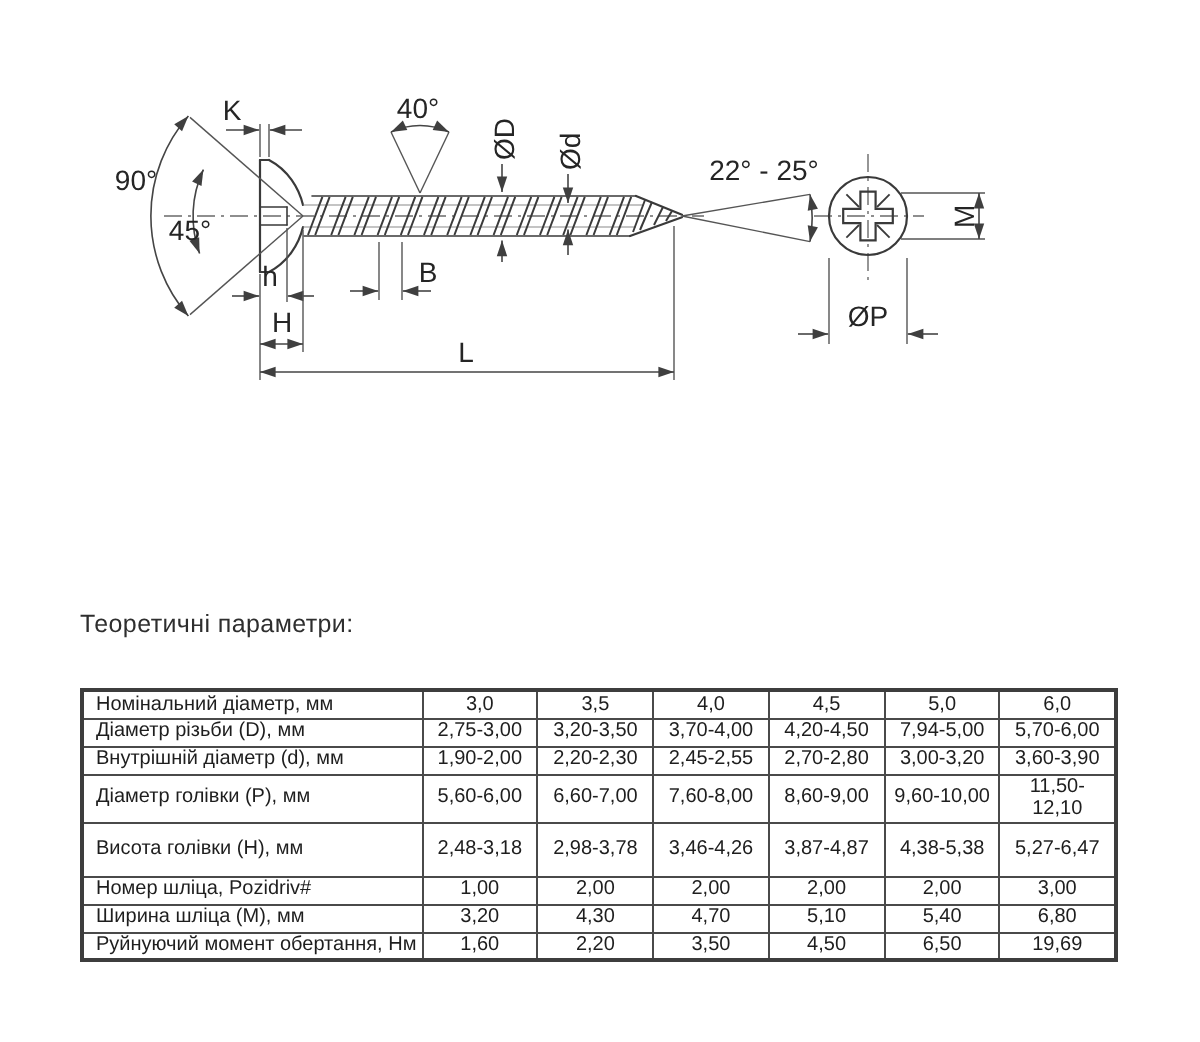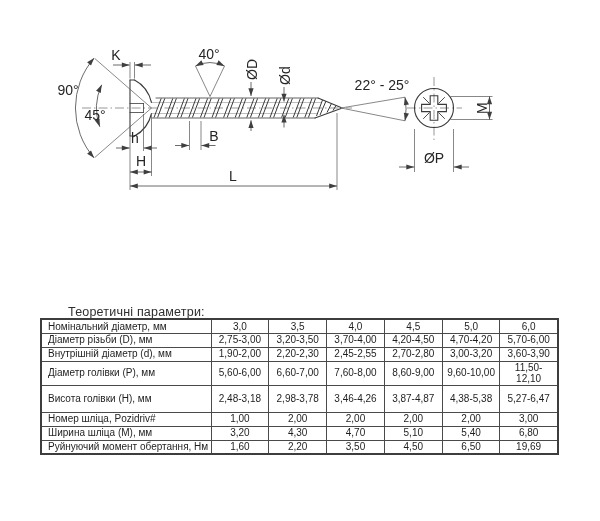--- a/index.html
+++ b/index.html
@@ -1,19 +1,19 @@
 <!DOCTYPE html>
 <html><head>
 <meta charset="utf-8">
 <style>
   html,body { margin:0; padding:0; background:#ffffff; }
   body { width:600px; height:521px; position:relative; font-family:"Liberation Sans", sans-serif; }
   #drawing { position:absolute; left:0; top:0; }
-  #title { position:absolute; left:40px; top:305px; font-size:12.5px; color:#2e2e2e; letter-spacing:.2px;margin-left:28px; }
-  #tbl-wrap { position:absolute; left:20px; top:318px;padding-left:20px; }
+  #title { position:absolute; left:40px; top:305px; font-size:12.5px; color:#2e2e2e; letter-spacing:.2px; }
+  #tbl-wrap { position:absolute; left:20px; top:344px;padding-left:20px; }
   table { border-collapse:collapse; table-layout:fixed; width:517px; border:2px solid #3d3d3d; }
   td { border:1px solid #4a4a4a; font-size:10px; color:#1e1e1e; text-align:center; padding:0 2px; line-height:1.15; }
   td.lbl { text-align:left; padding-left:6px; }
   tr { height:14px; }
   tr:nth-child(5) { height:27px; }
   svg text { fill:#252525; font-family:"Liberation Sans", sans-serif; font-size:14px; }
   .main { stroke:#3a3a3a; stroke-width:1.1; fill:none; stroke-linecap:round; }
   .core { stroke:#8a8a8a; stroke-width:0.55; fill:none; }
   .ext  { stroke:#555555; stroke-width:0.7; fill:none; }
   .dim  { stroke:#454545; stroke-width:0.8; fill:none; }
@@ -216,21 +216,21 @@
           <td>4,5</td>
           <td>5,0</td>
           <td>6,0</td>
         </tr>
         <tr>
           <td class="lbl">Діаметр різьби (D), мм</td>
           <td>2,75-3,00</td>
           <td>3,20-3,50</td>
           <td>3,70-4,00</td>
           <td>4,20-4,50</td>
-          <td>4,70-4,20</td>
+          <td>7,94-5,00</td>
           <td>5,70-6,00</td>
         </tr>
         <tr>
           <td class="lbl">Внутрішній діаметр (d), мм</td>
           <td>1,90-2,00</td>
           <td>2,20-2,30</td>
           <td>2,45-2,55</td>
           <td>2,70-2,80</td>
           <td>3,00-3,20</td>
           <td>3,60-3,90</td>

